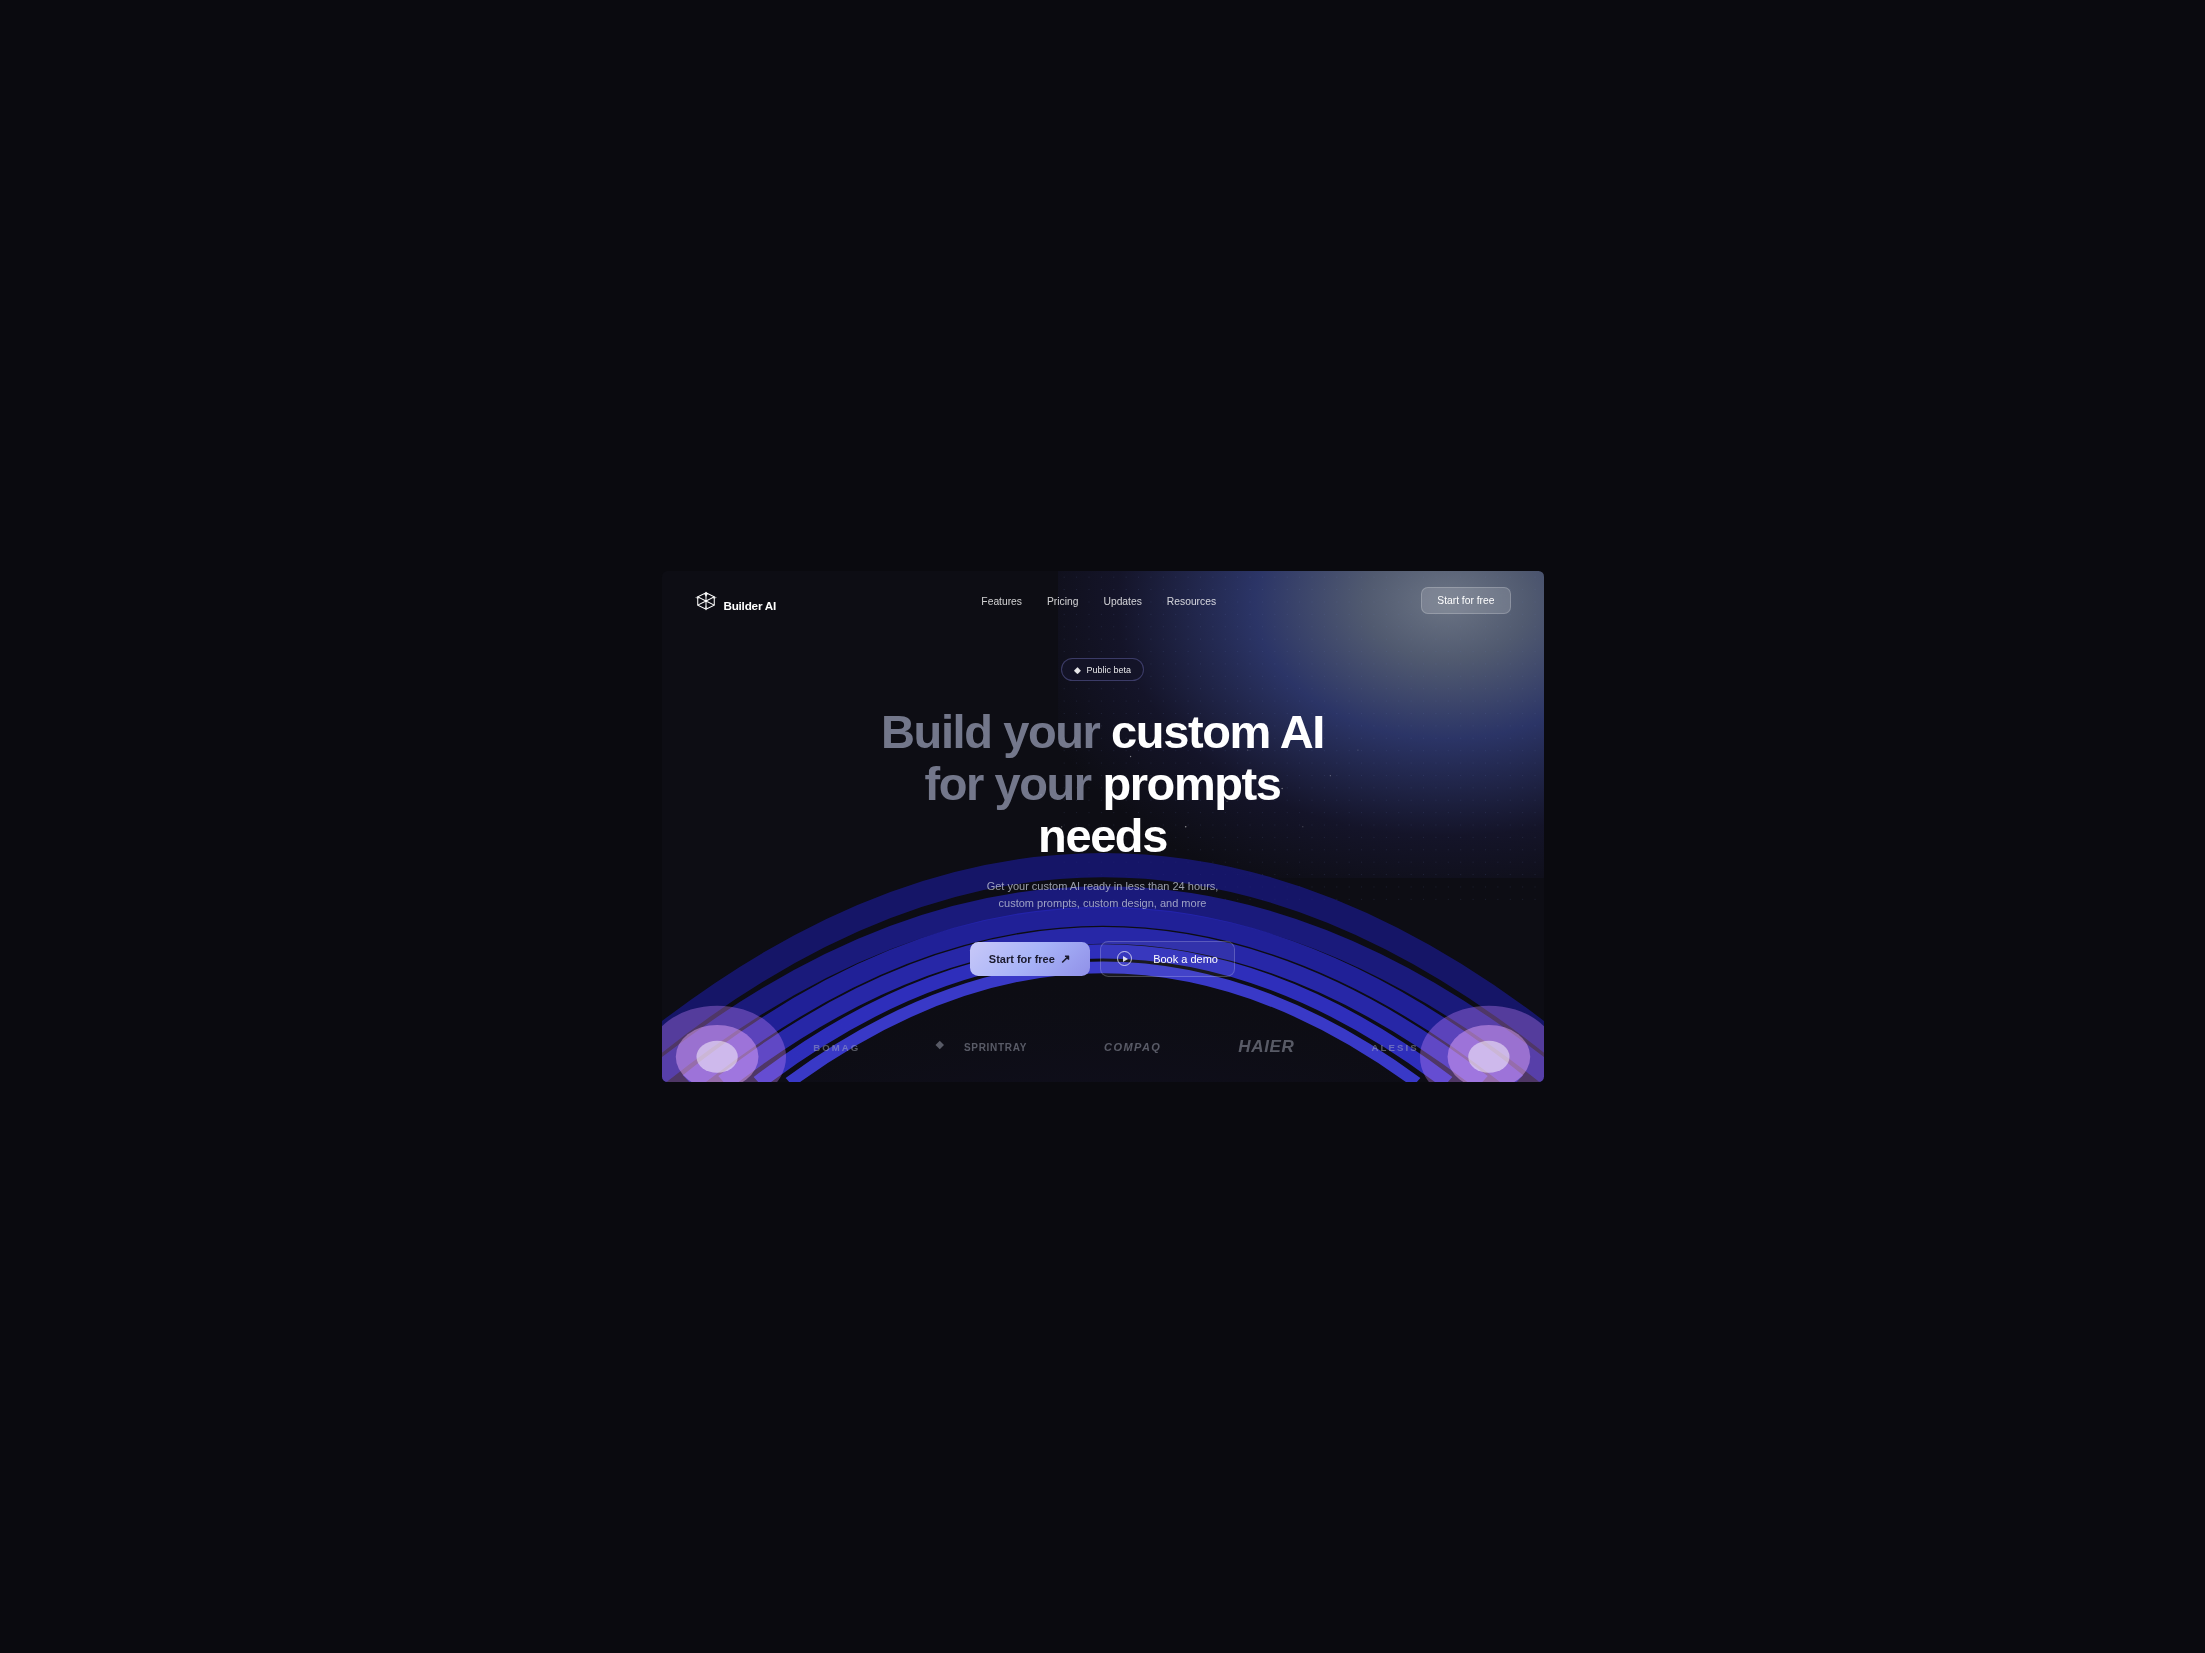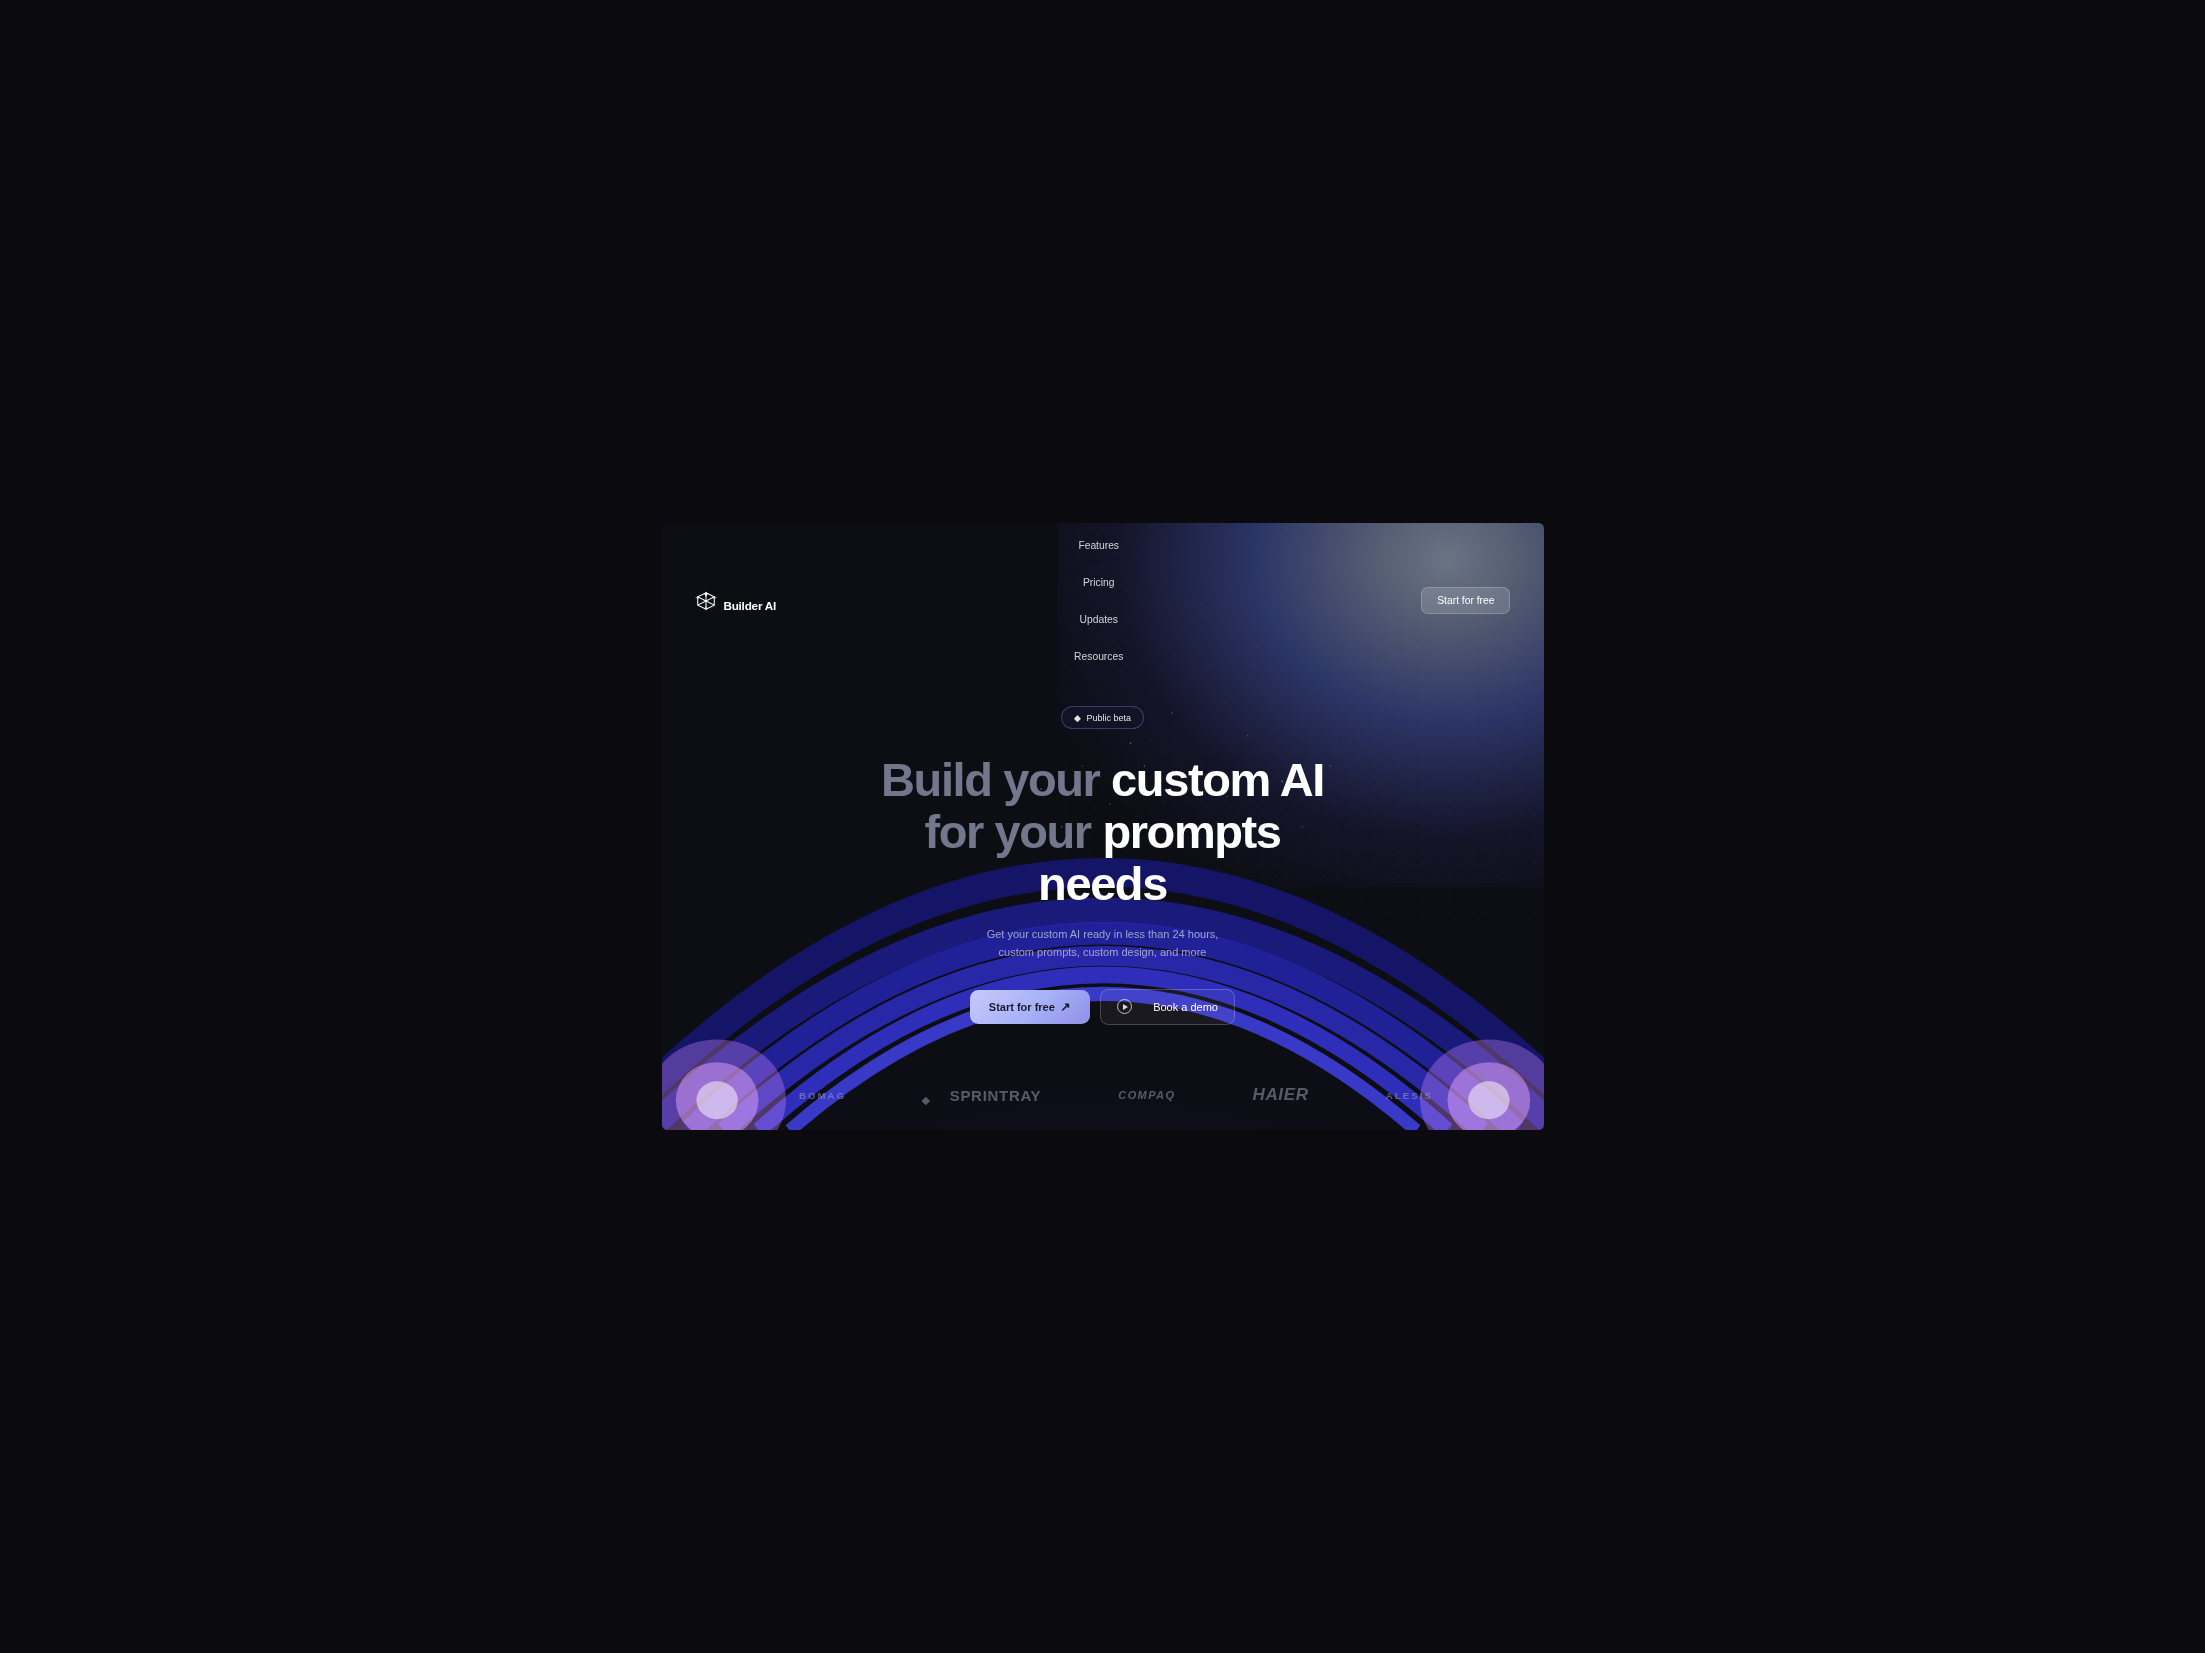--- a/index.html
+++ b/index.html
@@ -93,21 +93,20 @@
       font-size: 11.7px;
       font-weight: 600;
       letter-spacing: -0.2px;
     }
 
     .nav-links {
       display: flex;
       align-items: center;
       gap: 25px;
       list-style: none;
-      flex-direction: column;
     }
 
     .nav-links a {
       color: rgba(255,255,255,0.8);
       text-decoration: none;
       font-size: 10.3px;
       font-weight: 400;
       cursor: pointer;
       transition: color 0.2s;
     }
@@ -246,21 +245,21 @@
       color: rgba(180,185,200,0.45);
       font-size: 10.3px;
       font-weight: 700;
       letter-spacing: 1px;
       text-transform: uppercase;
       white-space: nowrap;
       margin-left: 27px;
     }
 
     .brand-logo.bomag { letter-spacing: 2.1px; font-size: 9.6px; }
-    .brand-logo.sprintray { font-size: 15px; letter-spacing: 0.7px; display: flex; align-items: flex-end; gap: 21px; }
+    .brand-logo.sprintray { font-size: 10px; letter-spacing: 0.7px; display: flex; align-items: flex-start; gap: 21px; }
     .brand-logo.compaq { font-style: italic; font-size: 11px; letter-spacing: 1.4px; }
     .brand-logo.haier { font-size: 17px; letter-spacing: 0.7px; font-style: italic; text-align: right; }
     .brand-logo.alesis { font-size: 9.6px; letter-spacing: 2.1px; }
 
     .sprintray-diamond {
       display: inline-block;
       width: 5.5px;
       height: 5.5px;
       background: rgba(180,185,200,0.45);
       transform: rotate(45deg);

